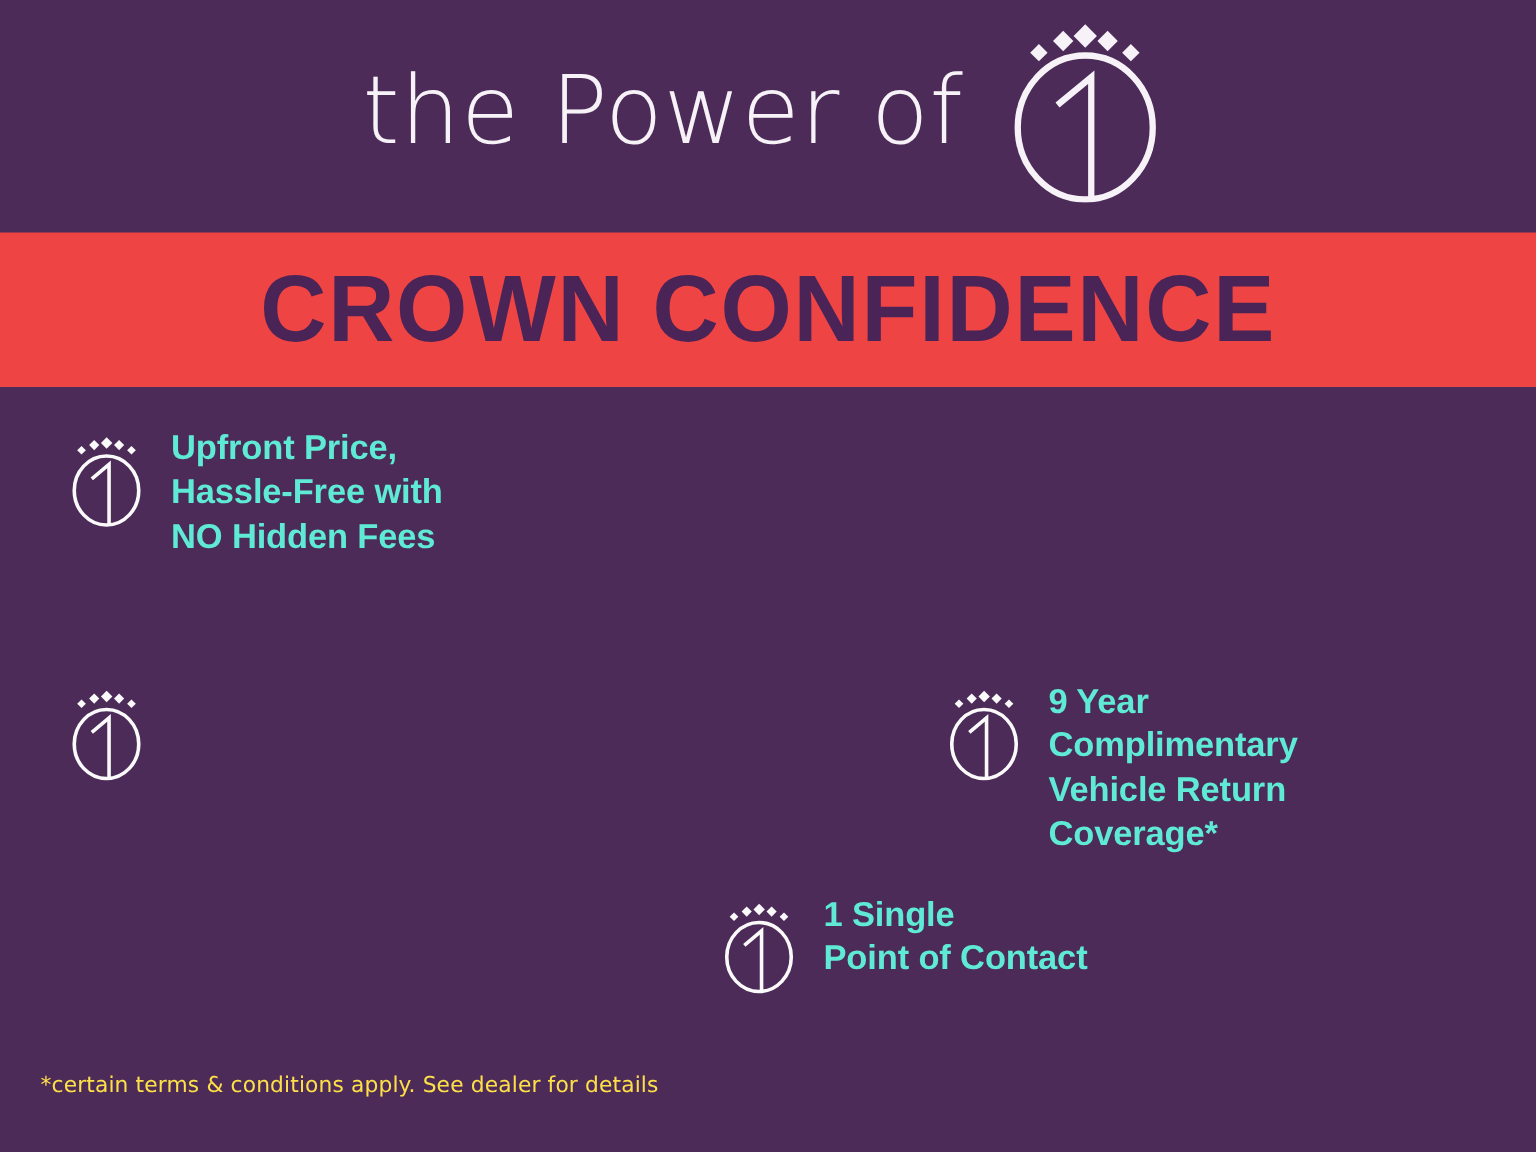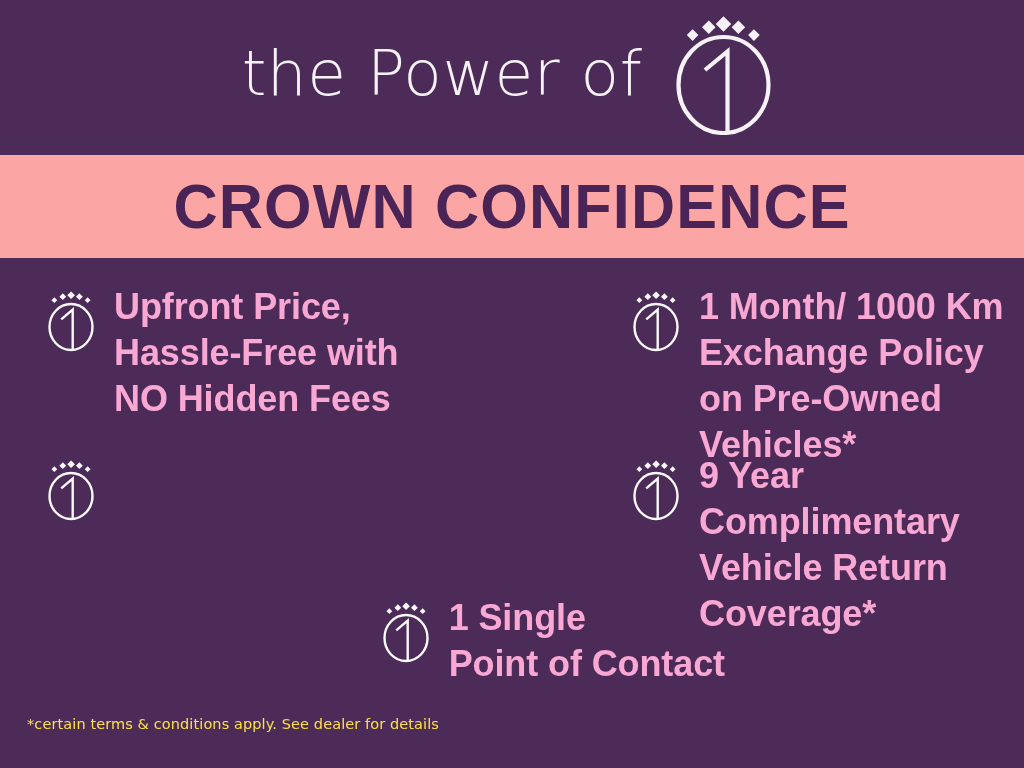--- a/index.html
+++ b/index.html
@@ -55,21 +55,21 @@
     height: 122px;
     flex: 0 0 auto;
   }
 
   
   #title-band {
     position: absolute;
     left: 0; top: 155px;
     width: 1024px;
     height: 103px;
-    background: #fca5a5;
+    background: #ef4444;
     display: flex;
     align-items: center;
     justify-content: center;
   }
   #title-band-text {
     color: #4a2457;
     font-size: 63px;
     font-weight: 700;
     letter-spacing: 1.2px;
     line-height: 1;
@@ -92,22 +92,22 @@
     align-items: flex-start;
     gap: 14px;
   }
   .benefit-icon {
     width: 58px;
     height: 62px;
     flex: 0 0 auto;
     margin-top: 7px;
   }
   .benefit-text {
-    color: #f9a8d4;
-    font-size: 36px;
+    color: #5eead4;
+    font-size: 23px;
     font-weight: 700;
     line-height: 1.28;
     letter-spacing: -0.1px;
     white-space: pre-line;
     font-family: "Liberation Sans", sans-serif;
   }
 
   #benefit-0 { left: 42px;  top: 26px;  width: 400px; }
   #benefit-1 { left: 627px; top: 26px;  width: 390px; }
   #benefit-2 { left: 42px;  top: 195px; width: 400px; }
@@ -169,37 +169,20 @@
           <rect x="43.6" y="7.1" width="4.1" height="4.1" transform="rotate(45 45.65 9.15)"></rect>
         </g>
         <ellipse cx="29" cy="36" rx="21.5" ry="23" fill="none" stroke="#fbfafb" stroke-width="2.4"></ellipse>
         <path d="M 19.2 28.3 L 30.7 18.6 L 30.7 58.5" fill="none" stroke="#fbfafb" stroke-width="2.4" stroke-linecap="butt" stroke-linejoin="miter"></path>
       </svg>
       <div class="benefit-text">Upfront Price,
 Hassle-Free with
 NO Hidden Fees</div>
     </div>
 
-    <div class="benefit" id="benefit-1">
-      <svg class="benefit-icon" viewBox="0 0 58 62" xmlns="http://www.w3.org/2000/svg">
-        <g fill="#fbfafb">
-          <rect x="10.3" y="7.1" width="4.1" height="4.1" transform="rotate(45 12.35 9.15)"></rect>
-          <rect x="18.4" y="3.3" width="4.8" height="4.8" transform="rotate(45 20.8 5.7)"></rect>
-          <rect x="26.4" y="1.6" width="5.4" height="5.4" transform="rotate(45 29.1 4.3)"></rect>
-          <rect x="35.0" y="3.3" width="4.8" height="4.8" transform="rotate(45 37.4 5.7)"></rect>
-          <rect x="43.6" y="7.1" width="4.1" height="4.1" transform="rotate(45 45.65 9.15)"></rect>
-        </g>
-        <ellipse cx="29" cy="36" rx="21.5" ry="23" fill="none" stroke="#fbfafb" stroke-width="2.4"></ellipse>
-        <path d="M 19.2 28.3 L 30.7 18.6 L 30.7 58.5" fill="none" stroke="#fbfafb" stroke-width="2.4" stroke-linecap="butt" stroke-linejoin="miter"></path>
-      </svg>
-      <div class="benefit-text">1 Month/ 1000 Km
-Exchange Policy
-on Pre-Owned
-Vehicles*</div>
-    </div>
 
     <div class="benefit" id="benefit-2">
       <svg class="benefit-icon" viewBox="0 0 58 62" xmlns="http://www.w3.org/2000/svg">
         <g fill="#fbfafb">
           <rect x="10.3" y="7.1" width="4.1" height="4.1" transform="rotate(45 12.35 9.15)"></rect>
           <rect x="18.4" y="3.3" width="4.8" height="4.8" transform="rotate(45 20.8 5.7)"></rect>
           <rect x="26.4" y="1.6" width="5.4" height="5.4" transform="rotate(45 29.1 4.3)"></rect>
           <rect x="35.0" y="3.3" width="4.8" height="4.8" transform="rotate(45 37.4 5.7)"></rect>
           <rect x="43.6" y="7.1" width="4.1" height="4.1" transform="rotate(45 45.65 9.15)"></rect>
         </g>

